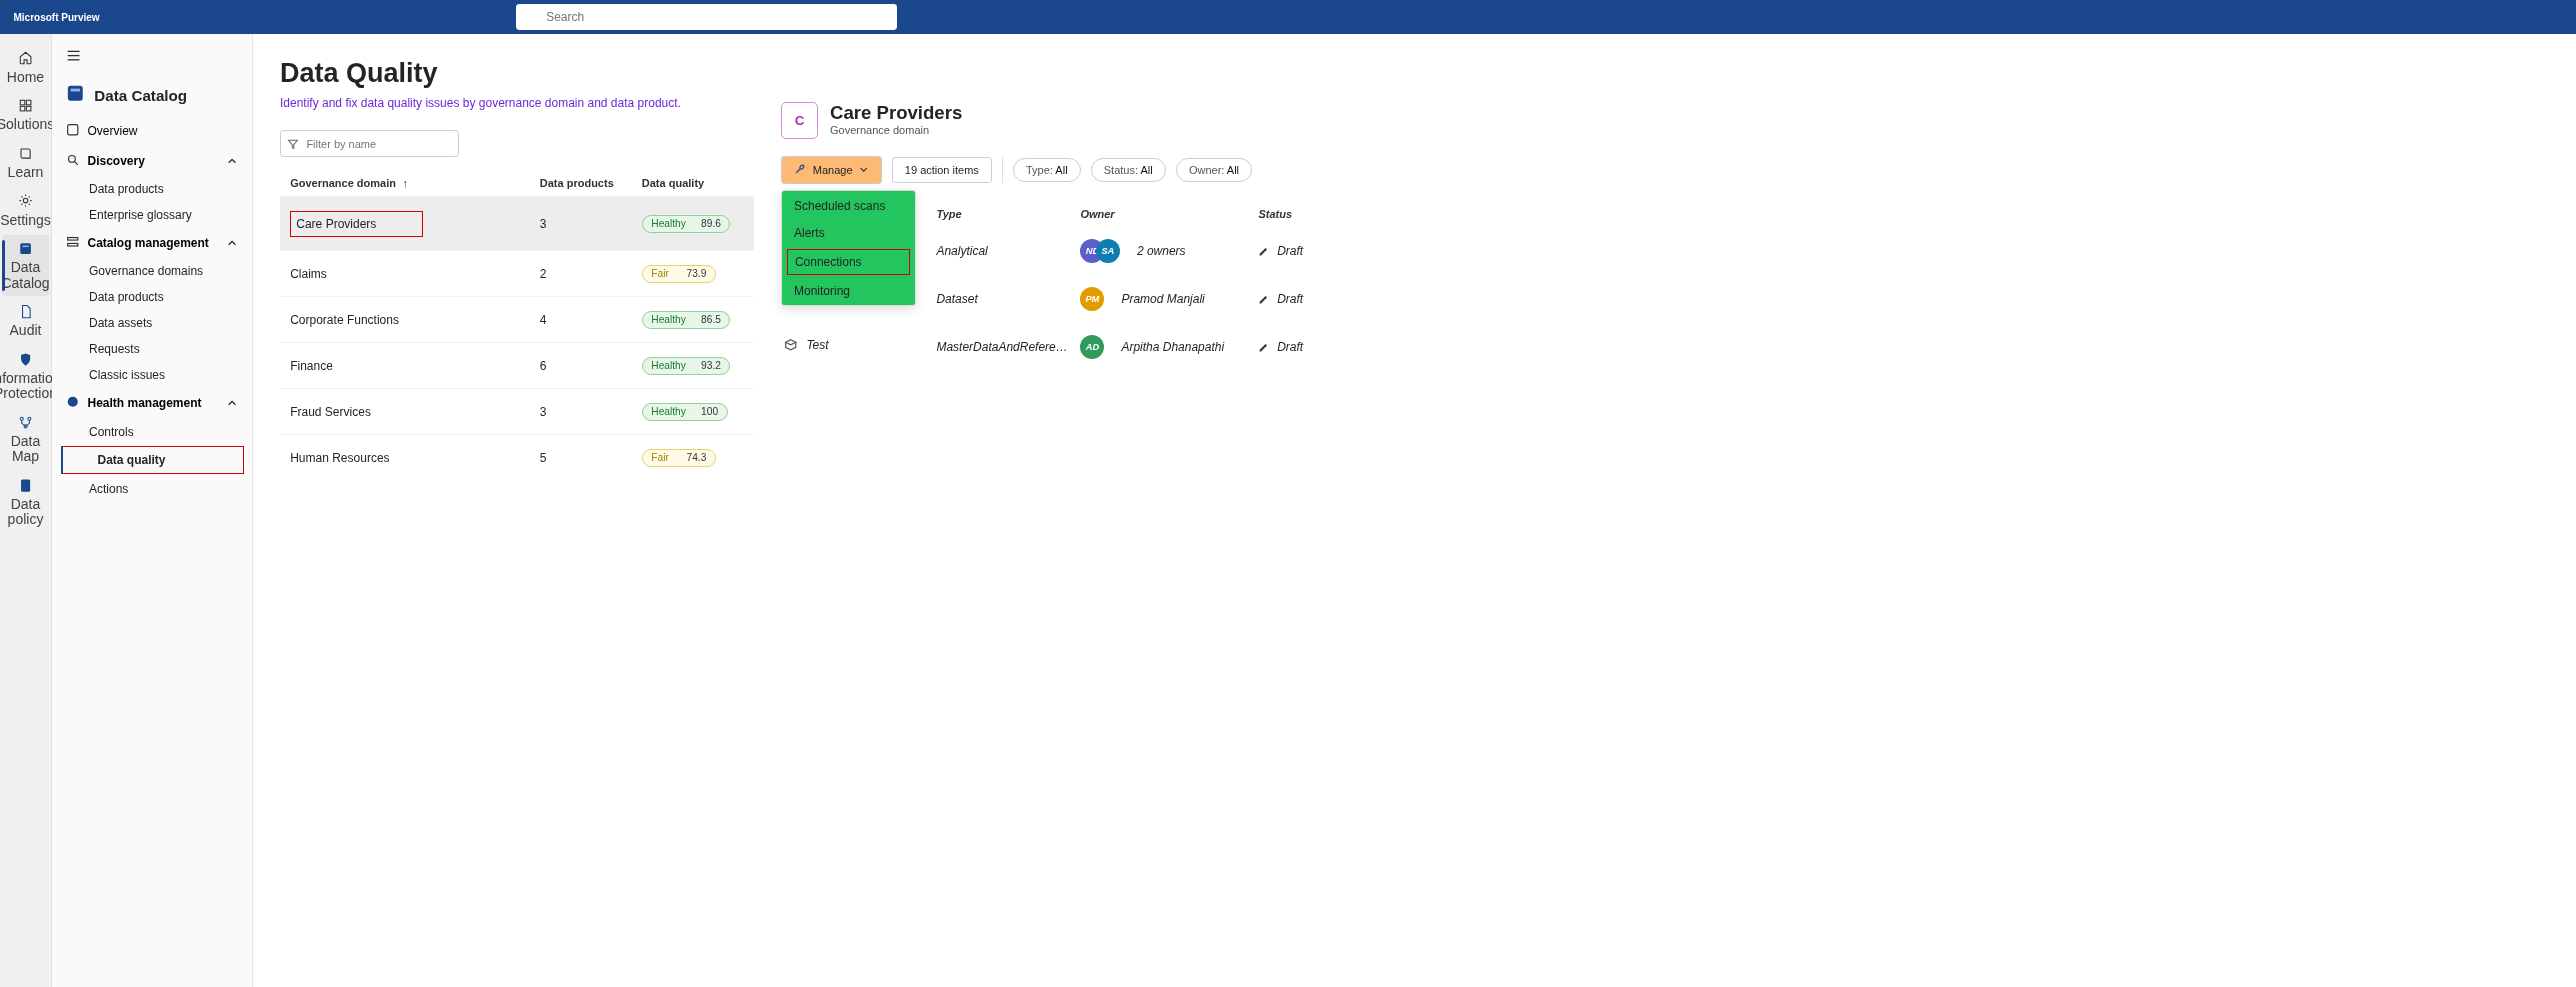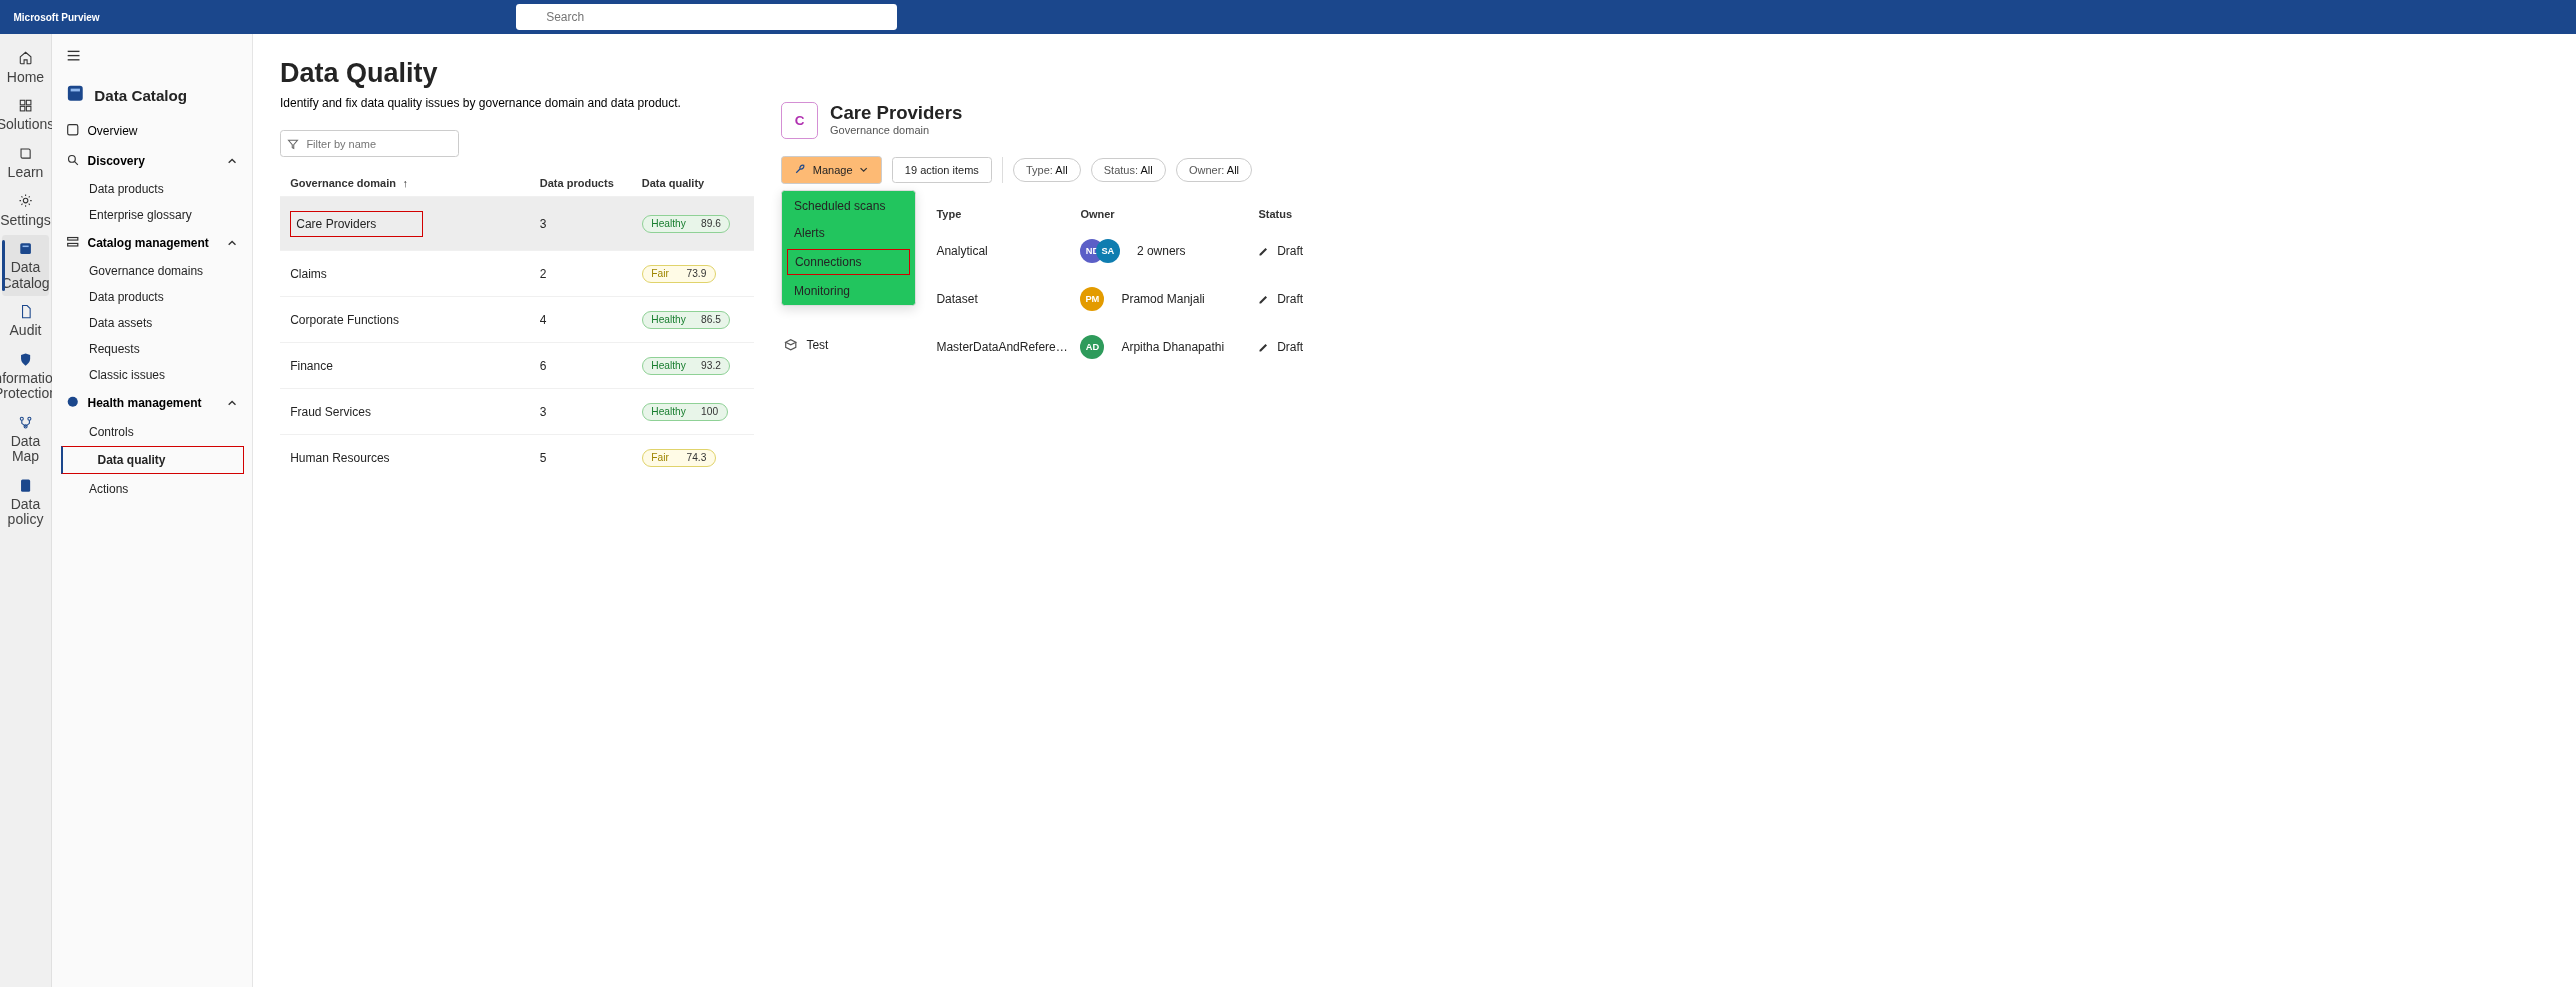--- a/index.html
+++ b/index.html
@@ -33,21 +33,21 @@
 .sb-section .spacer { flex:1; }
 .sb-sub { padding: 6px 13.5px 6px 37px; cursor: pointer; color:#242424; font-size:12px; }
 .sb-sub.active { font-weight:600; border-left: 2.5px solid #1b478c; padding-left:35px; }
 .red-box { border: 1.7px solid #d20000; }
 .chev { width:12px; height:12px; display:inline-flex; align-items:center; justify-content:center;}
 
 
 .main { flex: 1; background: #fff; padding: 24px 27px; overflow: auto; position: relative; display:flex; gap:27px;}
 .left-col { flex: 0 0 474px; }
 h1.page-title { font-size: 27px; font-weight: 600; margin-bottom: 6.8px; }
-.page-sub { color: #000000; font-size: 12px; margin-bottom: 20.3px; }
+.page-sub { color: #6d28d9; font-size: 12px; margin-bottom: 20.3px; }
 .filter-input { width: 179px; height: 27px; border: 0.8px solid #ccc; border-radius: 3.4px; padding: 0 8.5px 0 25.4px; font-size: 11px; background:#fff; }
 .filter-wrap { position: relative; margin-bottom: 13.5px; }
 .filter-wrap svg { position:absolute; left:6.8px; top:50%; transform:translateY(-50%);}
 
 
 .dom-header { display:flex; padding: 6.8px 10.2px; font-weight:600; font-size:11px; color:#333; }
 .col-name { flex: 1; }
 .col-dp { width: 102px; }
 .col-dq { width: 102px; text-align:left; }
 .dom-row { display:flex; align-items:center; padding: 13.5px 10.2px; border-top:0.8px solid #f0f0f0; cursor:pointer; }
@@ -73,21 +73,21 @@
 .chip { padding: 5.1px 12px; border:0.8px solid #ccc; border-radius: 13.5px; font-size:11px; background:#fff; cursor:pointer;}
 .chip .lbl { color:#555; }
 .chip .val { color:#111; }
 
 
 .dropdown { position:absolute; background:#22c55e; border:0.8px solid #ddd; box-shadow:0 3.4px 10.2px rgba(0,0,0,0.12); border-radius:3.4px; width:135px; padding:1px 0; z-index:10;}
 .dd-item { padding:6.8px 12px; font-size:12px; cursor:pointer; }
 
 
 .asset-header { display:flex; padding:6.8px 3.4px; font-weight:600; font-size:11px; color:#333; }
-.asset-header > div, .asset-row > div { padding-right:12px; }
+.asset-header > div, .asset-row > div { padding-right:12px;font-style:italic; }
 .ac-name { width:152px; }
 .ac-type { width:144px; }
 .ac-owner { width:178px; display:flex; align-items:center; gap:8.5px;}
 .ac-status { width:76px; display:flex; align-items:center; gap:6.8px;}
 .asset-row { display:flex; align-items:center; padding:12px 3.4px; }
 .circ { width:24px; height:24px; border-radius:50%; display:inline-flex; align-items:center; justify-content:center; color:#fff; font-size:9.3px; font-weight:600;}
 .circ.nd{background:#5b5fc7;}
 .circ.sa{background:#0f7db0; margin-left:-8.5px;}
 .circ.pm{background:#e39b00;}
 .circ.ad{background:#2e9b5b;}

